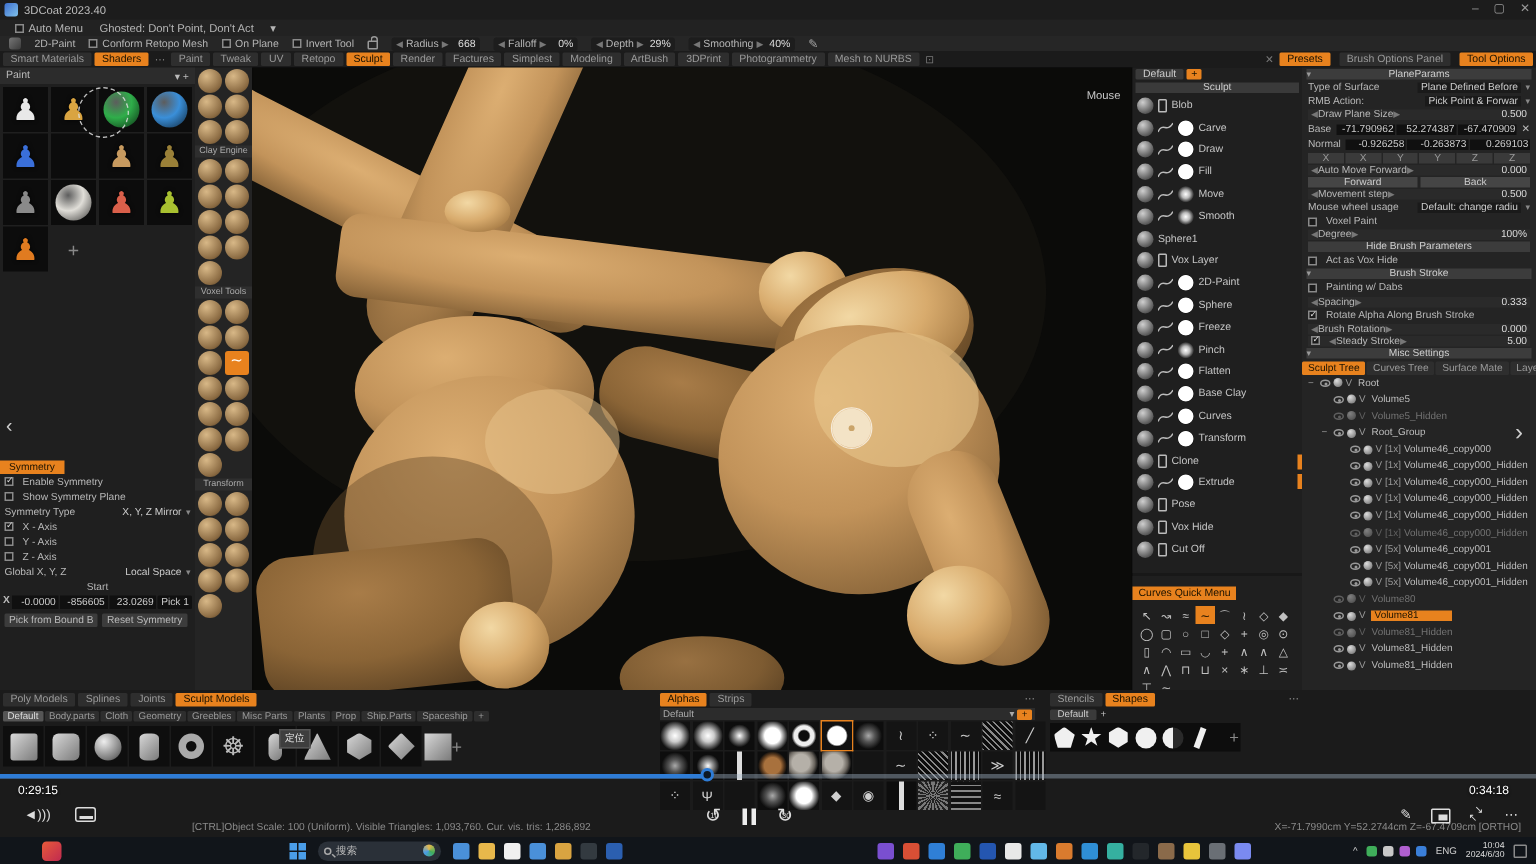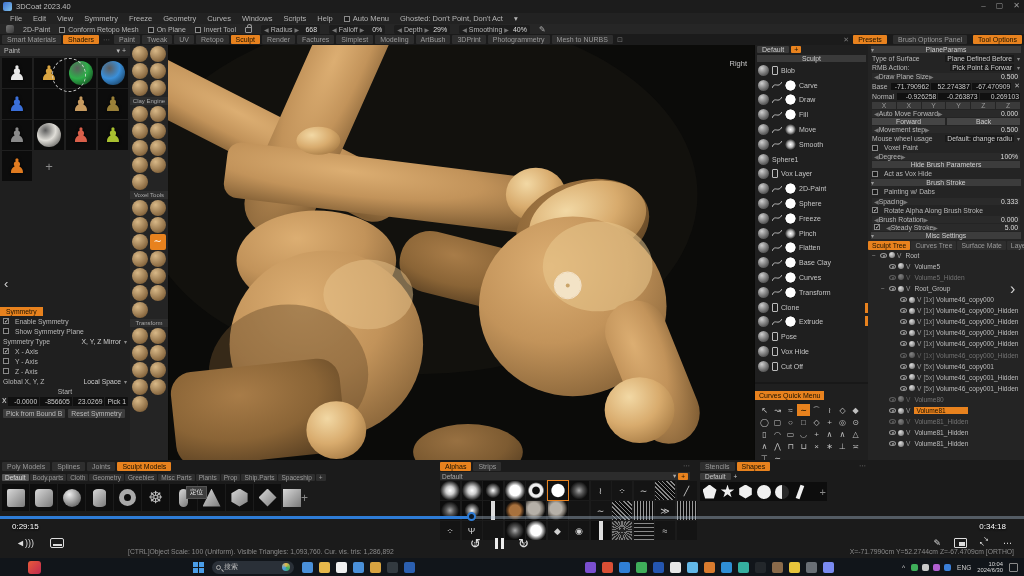--- a/index.html
+++ b/index.html
@@ -222,32 +222,20 @@
     <span class="appicon"></span>
     <span>3DCoat 2023.40</span>
   </div>
   <div id="winbtns">
     <span>–</span>
     <span>▢</span>
     <span>✕</span>
   </div>
 
   <div id="menubar" class="abs">
-    <span data-repeat="menubar.items">
-        <span class="menuitem">File</span>
-        <span class="menuitem">Edit</span>
-        <span class="menuitem">View</span>
-        <span class="menuitem">Symmetry</span>
-        <span class="menuitem">Freeze</span>
-        <span class="menuitem">Geometry</span>
-        <span class="menuitem">Curves</span>
-        <span class="menuitem">Windows</span>
-        <span class="menuitem">Scripts</span>
-        <span class="menuitem">Help</span>
-      </span>
     <span><i class="chk"></i><span>Auto Menu</span></span>
     <span>Ghosted:  Don't Point, Don't Act</span>
     <span>▾</span>
   </div>
   <style>#menubar > span[data-repeat]{display:flex;gap:11px;}</style>
 
   <div id="toolbar" class="abs">
     <span class="tbicon"></span>
     <span>2D-Paint</span>
     <span data-repeat="toolbar.checkboxes" style="display:flex;gap:9px;">
@@ -496,21 +484,21 @@
       <ellipse cx="430" cy="222" rx="55" ry="45" fill="#e9c88e" opacity="0.55"></ellipse>
       <rect x="428" y="270" width="62" height="150" rx="31" transform="rotate(-22 428 270)" fill="url(#g2)"></rect>
       <ellipse cx="472" cy="366" rx="35" ry="33" fill="url(#g1)"></ellipse>
       <rect x="0" y="330" width="170" height="95" rx="22" transform="rotate(-6 0 330)" fill="url(#g3)"></rect>
       <ellipse cx="168" cy="386" rx="30" ry="29" fill="url(#g1)"></ellipse>
       <ellipse cx="300" cy="408" rx="55" ry="28" fill="url(#g3)" opacity="0.9"></ellipse>
       <circle cx="400" cy="241" r="13" fill="#f4e6cc" opacity="0.92"></circle>
       <circle cx="400" cy="241" r="13.5" fill="none" stroke="#ffffff" stroke-width="0.8" opacity="0.7"></circle>
       <circle cx="400" cy="241" r="2" fill="#caa46a"></circle>
     </svg>
-    <span id="vp-axis">Right</span>
+    <span id="vp-axis">Mouse</span>
   </div>
 
   <div id="presets" class="abs">
     <div id="presets-hd">
       <span class="chip">Default</span>
       <span class="plus">+</span>
     </div>
     <div id="presets-group">Sculpt</div>
     <div data-repeat="presets.items">
 

